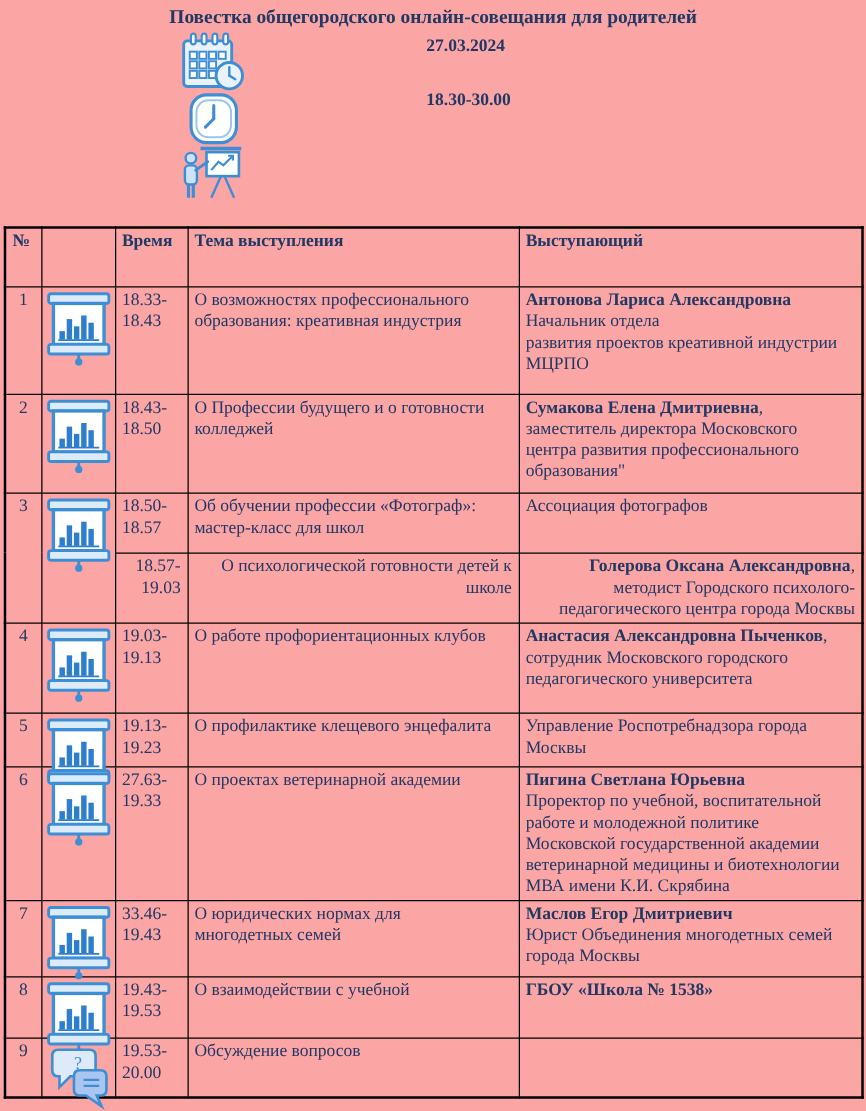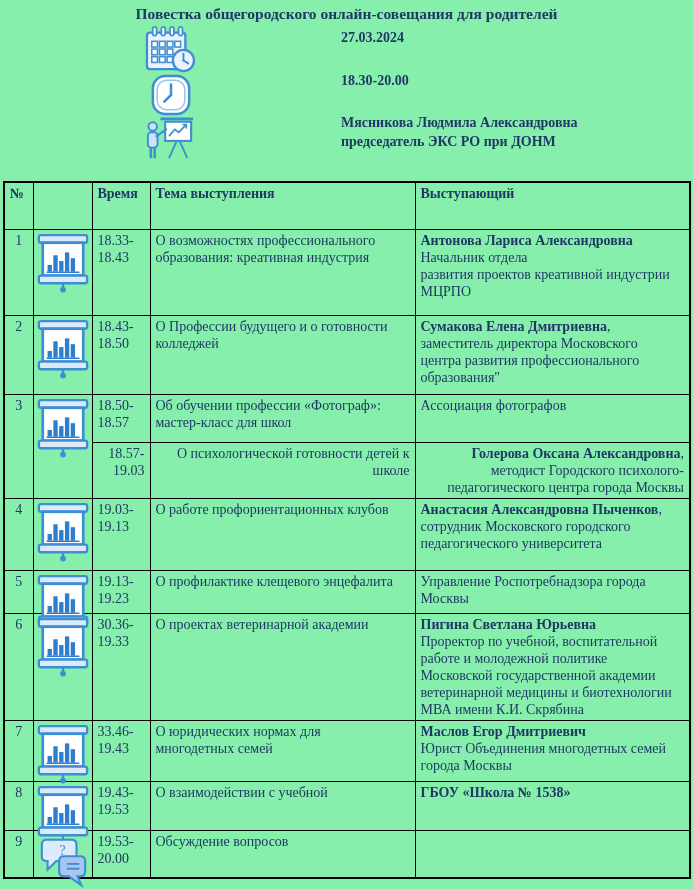--- a/index.html
+++ b/index.html
@@ -1,17 +1,17 @@
 <!DOCTYPE html>
 <html><head>
 <meta charset="utf-8">
 <style>
   html,body{margin:0;padding:0;background:#ffffff;}
   body{width:693px;height:889px;font-family:"Liberation Serif",serif;color:#1f3864;}
-  .page{position:relative;width:693px;height:889px;overflow:hidden;background:#86efac;}
+  .page{position:relative;width:693px;height:889px;overflow:hidden;background:#fca5a5;}
 
   .title{margin:0;padding-top:5px;text-align:center;font-size:15.5px;font-weight:bold;color:#1f3864;}
 
   .info{position:relative;height:158px;}
   .ico{position:absolute;}
   .ico-calendar{left:144px;top:2px;}
   .ico-clock{left:150px;top:50px;}
   .ico-presenter{left:145px;top:92px;}
   .itext{position:absolute;left:341px;font-weight:bold;font-size:14px;line-height:19px;white-space:pre-line;}
   .itext-date{top:5px;}
@@ -64,39 +64,37 @@
     <span class="itext itext-date">27.03.2024</span>
 
     <span class="ico ico-clock">
       <svg width="42" height="44" viewBox="0 0 44 46">
         <rect x="3" y="3" width="38" height="40" rx="13" fill="#ffffff" stroke="#3e8ed6" stroke-width="2.6"></rect>
         <rect x="7.5" y="7.5" width="29" height="31" rx="10" fill="none" stroke="#9cc3ea" stroke-width="1.6"></rect>
         <line x1="22" y1="23" x2="22" y2="12" stroke="#3e8ed6" stroke-width="2.6" stroke-linecap="round"></line>
         <line x1="22" y1="23" x2="15" y2="30" stroke="#3e8ed6" stroke-width="2.6" stroke-linecap="round"></line>
       </svg>
     </span>
-    <span class="itext itext-time">18.30-20.00</span>
+    <span class="itext itext-time">18.30-30.00</span>
 
     <span class="ico ico-presenter">
       <svg width="50" height="48" viewBox="0 0 52 50">
         <line x1="16" y1="4" x2="50" y2="4" stroke="#3e8ed6" stroke-width="3"></line>
         <rect x="21" y="7" width="27" height="20" fill="#ffffff" stroke="#3e8ed6" stroke-width="2.2"></rect>
         <polyline points="25,22 31,15 35,18 43,10" fill="none" stroke="#3e8ed6" stroke-width="1.8"></polyline>
         <polyline points="39,10 43,10 43,14" fill="none" stroke="#3e8ed6" stroke-width="1.8"></polyline>
         <line x1="33" y1="27" x2="25" y2="45" stroke="#3e8ed6" stroke-width="2"></line>
         <line x1="36" y1="27" x2="44" y2="45" stroke="#3e8ed6" stroke-width="2"></line>
         <circle cx="8" cy="12" r="4.4" fill="#cfe3f8" stroke="#3e8ed6" stroke-width="2"></circle>
         <rect x="3" y="18" width="10" height="16" rx="3.5" fill="#cfe3f8" stroke="#3e8ed6" stroke-width="2"></rect>
         <line x1="12" y1="22" x2="22" y2="15" stroke="#3e8ed6" stroke-width="2.4" stroke-linecap="round"></line>
         <line x1="6" y1="34" x2="6" y2="45" stroke="#3e8ed6" stroke-width="2.6"></line>
         <line x1="10" y1="34" x2="10" y2="45" stroke="#3e8ed6" stroke-width="2.6"></line>
       </svg>
     </span>
-    <span class="itext itext-moderator">Мясникова Людмила Александровна
-председатель ЭКС РО при ДОНМ</span>
   </div>
 
   <table class="agenda">
     <colgroup>
       <col style="width:29px">
         <col style="width:59px">
         <col style="width:58px">
         <col style="width:265px">
         <col style="width:275px">
     </colgroup>
@@ -263,21 +261,21 @@
                 <rect x="24" y="29" width="4.5" height="11"></rect>
                 <rect x="30" y="20" width="4.5" height="20"></rect>
                 <rect x="36" y="26" width="4.5" height="14"></rect>
               </g>
               <line x1="11" y1="40.5" x2="45" y2="40.5" stroke="#2e7ecf" stroke-width="1.5"></line>
               <rect x="3" y="44" width="50" height="8" rx="2" fill="#dcebfa" stroke="#3e8ed6" stroke-width="2.4"></rect>
               <line x1="28" y1="52" x2="28" y2="56" stroke="#3e8ed6" stroke-width="2.4"></line>
               <circle cx="28" cy="58.5" r="3" fill="#3e8ed6"></circle>
             </svg>
           </td>
-          <td class="time-cell">30.36-
+          <td class="time-cell">27.63-
 19.33</td>
           <td class="topic-cell">О проектах ветеринарной академии</td>
           <td class="speaker-cell"><b>Пигина Светлана Юрьевна</b><span>
 Проректор по учебной, воспитательной
 работе и молодежной политике
 Московской государственной академии
 ветеринарной медицины и биотехнологии
 МВА имени К.И. Скрябина</span></td>
         </tr>
         <tr style="height: 61px;">

